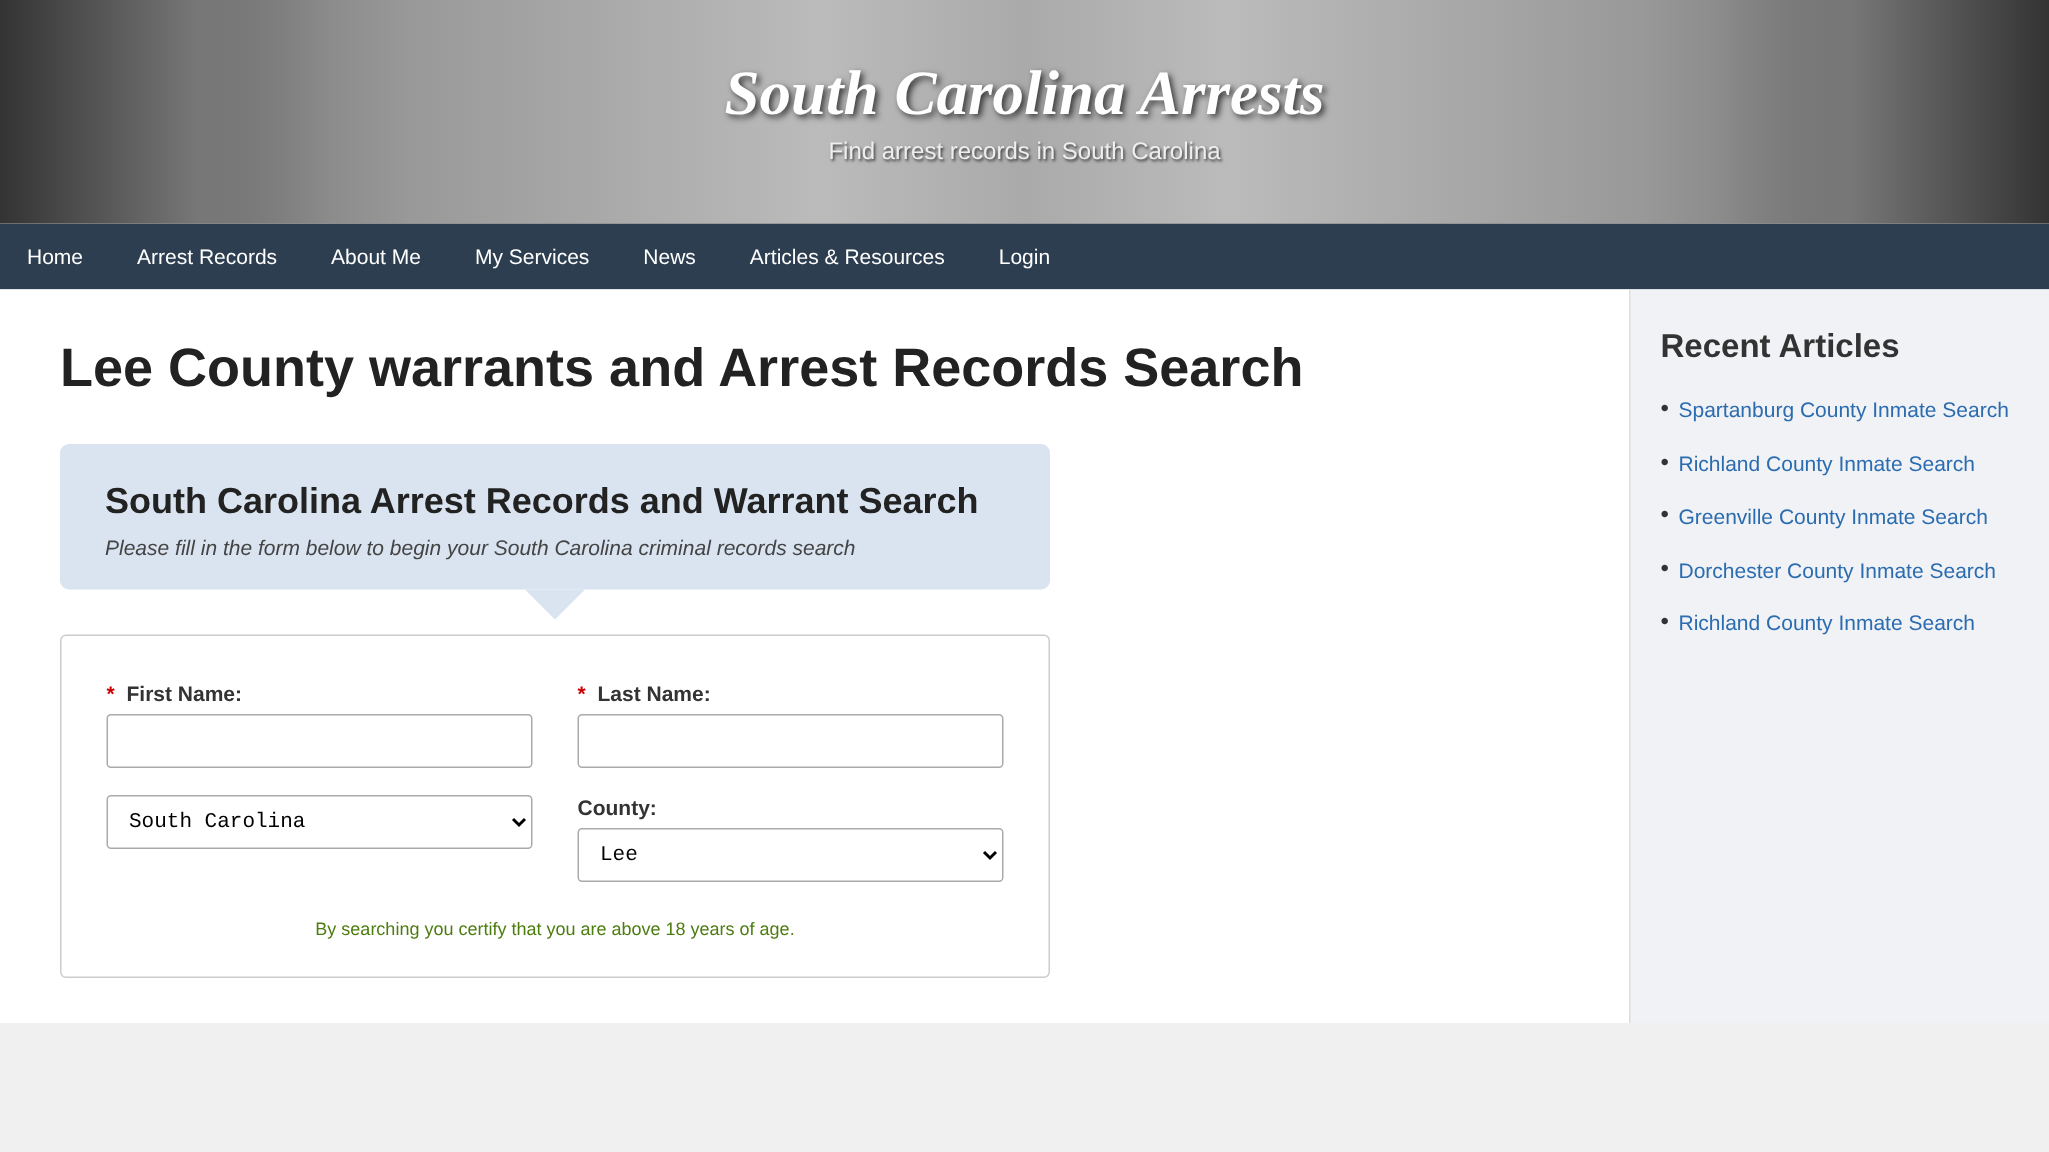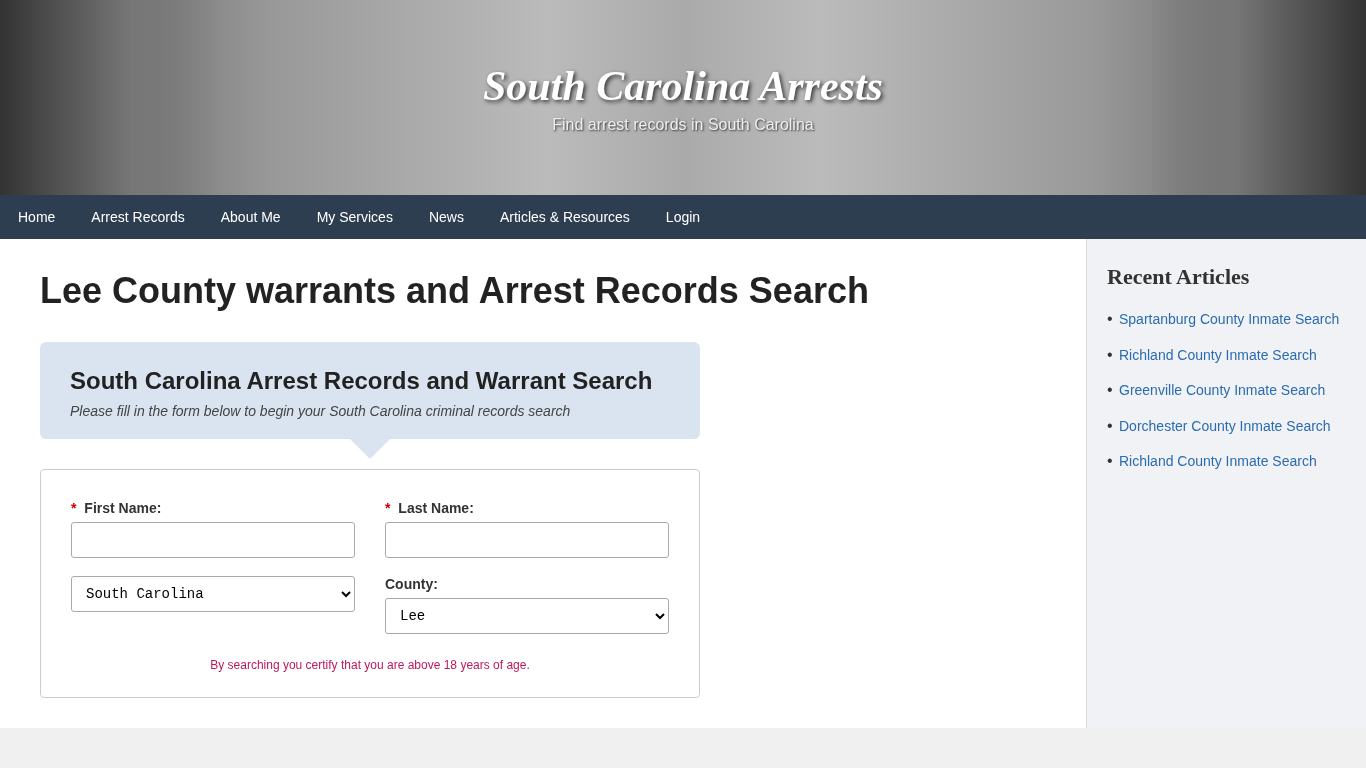--- a/index.html
+++ b/index.html
@@ -1,21 +1,21 @@
 <!DOCTYPE html>
 <html><head>
   <meta charset="utf-8">
   <style>
     * { margin: 0; padding: 0; box-sizing: border-box; }
     body { font-family: Arial, sans-serif; background: #f0f0f0; width: 1366px; }
 
     
     .site-header {
       position: relative;
-      height: 195px;
+      height: 149px;
       background: #888;
       overflow: hidden;
       display: flex;
       align-items: center;
       justify-content: center;
       flex-direction: column;
     }
     .header-bg {
       position: absolute;
       top: 0; left: 0; right: 0; bottom: 0;
@@ -191,31 +191,30 @@
       font-size: 18px;
       font-weight: bold;
       letter-spacing: 1px;
       border-radius: 4px;
       cursor: pointer;
       text-transform: uppercase;
     }
     .form-disclaimer {
       text-align: center;
       font-size: 12px;
-      color: #be185d;
+      color: #4d7c0f;
       margin-top: 24px;
     }
 
     
     .sidebar-title {
       font-size: 22px;
       font-weight: bold;
       color: #333;
       margin-bottom: 20px;
-      font-family: Liberation Serif, serif;
     }
     .sidebar-list {
       list-style: none;
       padding: 0;
     }
     .sidebar-list li {
       margin-bottom: 16px;
       padding-left: 12px;
       position: relative;
     }

